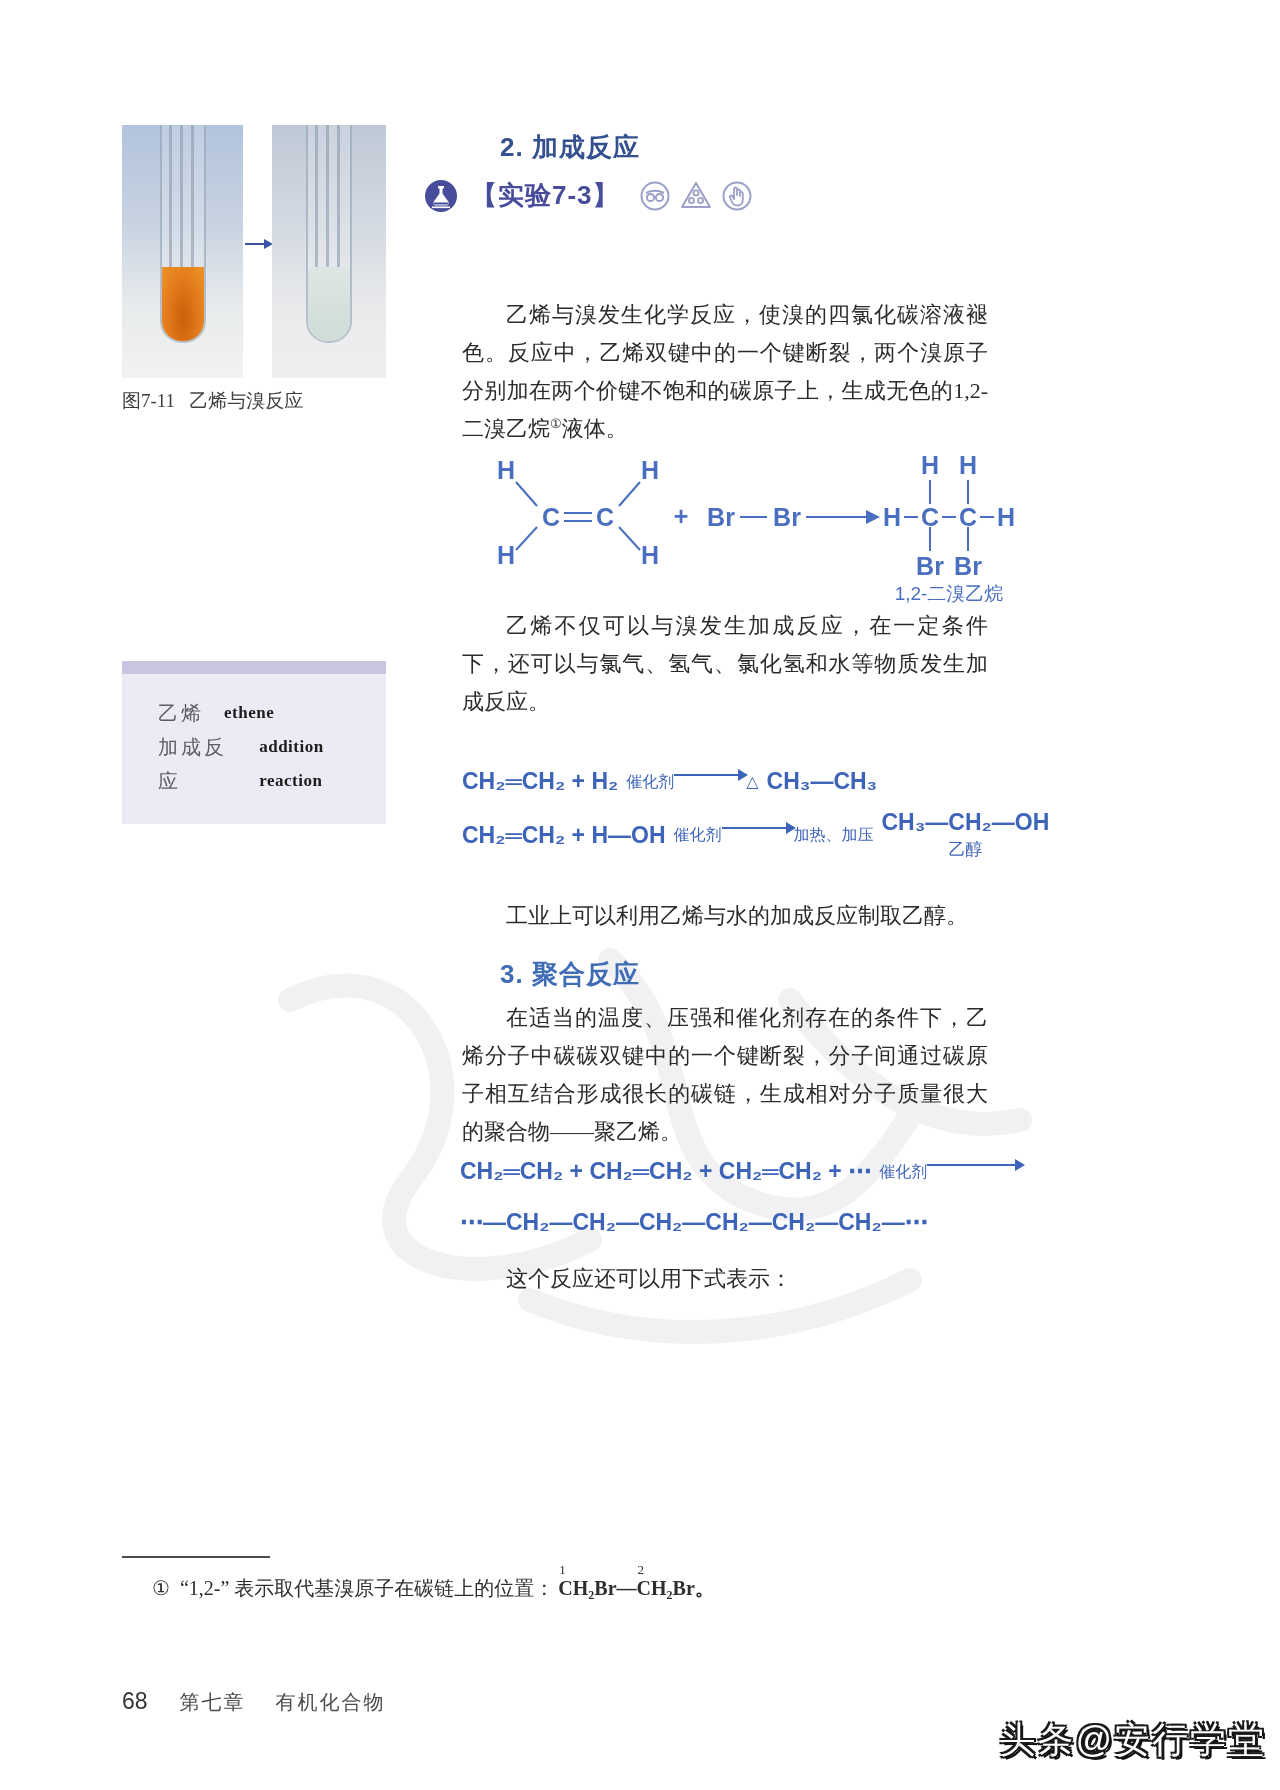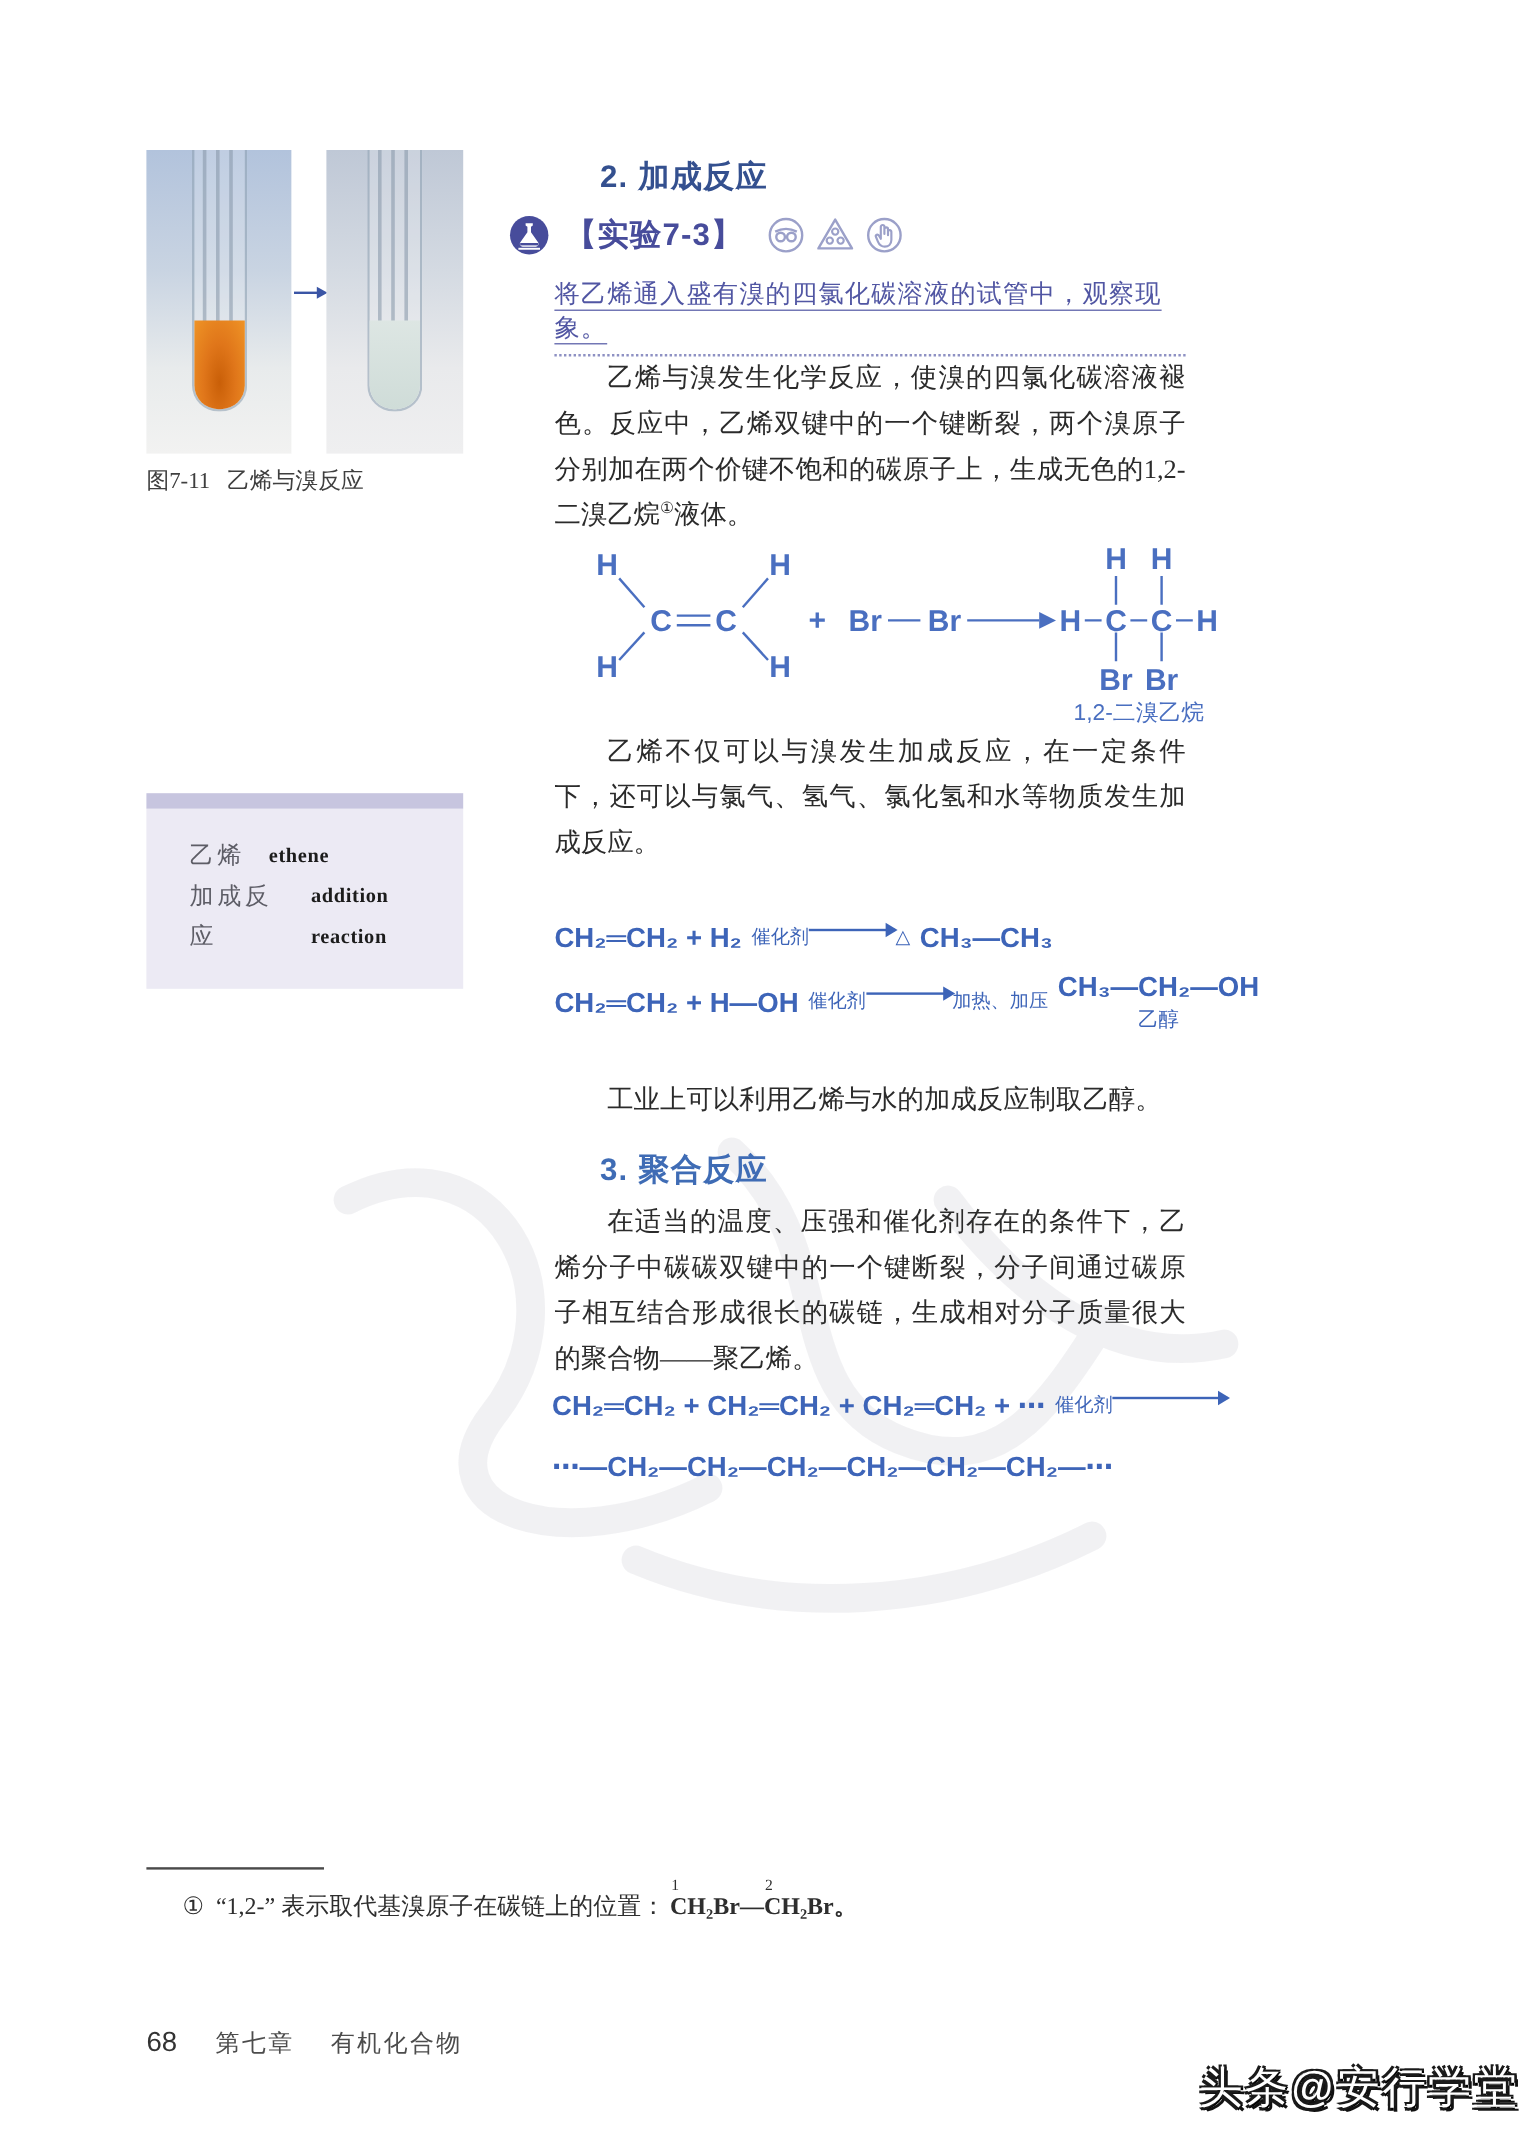--- a/index.html
+++ b/index.html
@@ -172,21 +172,20 @@
         <circle cx="12.5" cy="20.5" r="2.6" fill="none" stroke="#9ba0c9" stroke-width="1.8"></circle>
         <circle cx="21.5" cy="20.5" r="2.6" fill="none" stroke="#9ba0c9" stroke-width="1.8"></circle>
       </svg>
       <svg width="32" height="32" viewBox="0 0 32 32">
         <circle cx="16" cy="16" r="13.5" fill="none" stroke="#9ba0c9" stroke-width="2"></circle>
         <path d="M13 9 v10 M13 9 c0 -2 3 -2 3 0 v6 m0 -4 c0 -2 3 -2 3 0 v5 m0 -3 c0 -1.8 2.8 -1.6 2.8 .4 V20 c0 3.5 -2.5 5.5 -5.5 5.5 c-3 0 -4.6 -1.6 -5.6 -4 L9 17.5 c-.8 -1.8 1.4 -2.8 2.4 -1.2 L13 19" fill="none" stroke="#9ba0c9" stroke-width="1.8" stroke-linecap="round" stroke-linejoin="round"></path>
       </svg>
     </span>
   </div>
 
-  <div class="experiment-task">将乙烯通入盛有溴的四氯化碳溶液的试管中，观察现象。</div>
 
   <div class="para" style="top:296px">
     <p><span>乙烯与溴发生化学反应，使溴的四氯化碳溶液褪色。反应中，乙烯双键中的一个键断裂，两个溴原子分别加在两个价键不饱和的碳原子上，生成无色的1,2-二溴乙烷</span><span class="fnref">①</span><span>液体。</span></p>
   </div>
 
   <svg class="struct-eq" width="550" height="172" viewBox="0 0 550 172" font-family="Liberation Sans, DejaVu Sans, sans-serif" font-size="25" font-weight="600" fill="#4a6fc0">
     <g stroke="#4a6fc0" stroke-width="2">
       <line x1="48" y1="48" x2="69" y2="72"></line>
       <line x1="48" y1="116" x2="69" y2="93"></line>
       <line x1="172" y1="48" x2="151" y2="72"></line>
@@ -268,20 +267,23 @@
       <span class="rxn-arrow">
         <span class="above">催化剂</span>
         <span class="shaft" style="min-width:96px"></span>
       </span>
     </div>
     <div class="eq-row chem">
       <span>⋯—CH₂—CH₂—CH₂—CH₂—CH₂—CH₂—⋯</span>
     </div>
   </div>
 
+  <div class="para" style="top:1260px">
+    <p>这个反应还可以用下式表示：</p>
+  </div>
 
   <div class="footnote-rule"></div>
   <div class="footnote">
     <span class="marker">①</span>
     <span>“1,2-” 表示取代基溴原子在碳链上的位置：</span>
     <span class="fn-formula">
       <span class="atomgrp"><span class="num">1</span><span>CH₂Br</span></span><span>—</span><span class="atomgrp"><span class="num">2</span><span>CH₂Br</span></span><span>。</span>
     </span>
   </div>
 

